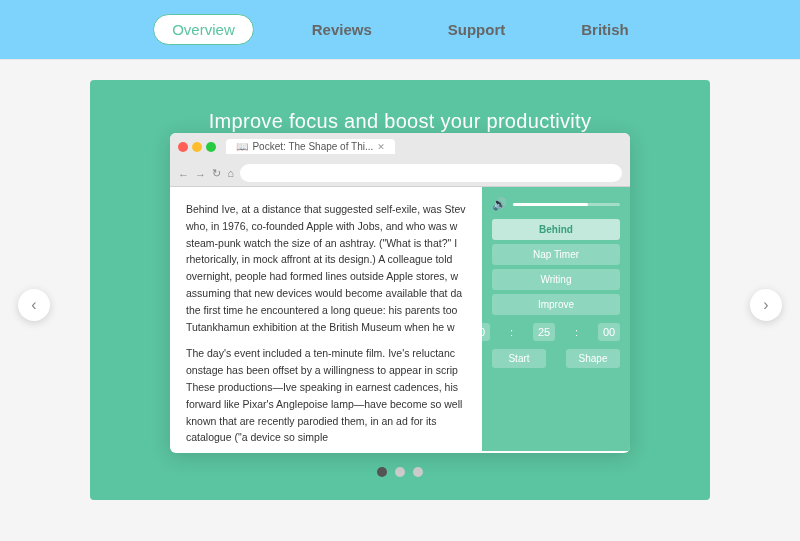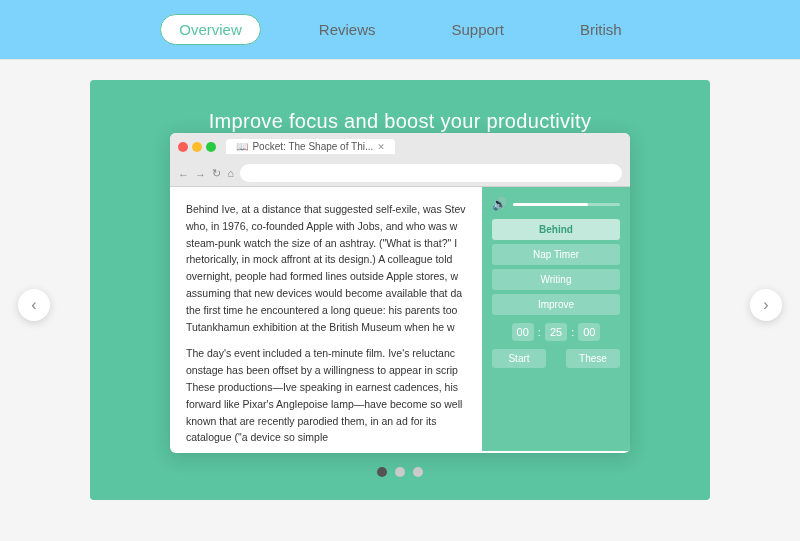--- a/index.html
+++ b/index.html
@@ -24,21 +24,21 @@
     }
 
     .nav-item {
       font-size: 15px;
       color: #666;
       cursor: pointer;
       padding: 6px 18px;
       border-radius: 20px;
       border: none;
       background: transparent;
-      font-weight: 400;
+      font-weight: 700;
     }
 
     .nav-item.active {
       border: 1.5px solid #5bc4a0;
       color: #5bc4a0;
       font-weight: 500;
       background: #fff;
     }
 
     
@@ -213,22 +213,22 @@
 
     .panel-btn.active {
       background: rgba(255,255,255,0.6);
       color: #3a9e7e;
       font-weight: 600;
     }
 
     .timer-row {
       display: flex;
       align-items: center;
-      justify-content: center;
-      gap: 4px;
+      justify-content: flex-end;
+      gap: 20px;
       margin-top: 4px;
     }
 
     .timer-num {
       background: rgba(255,255,255,0.25);
       color: #fff;
       font-size: 11px;
       padding: 3px 5px;
       border-radius: 3px;
       min-width: 22px;
@@ -380,21 +380,21 @@
             <div class="timer-row">
               <span class="timer-num">00</span>
               <span class="timer-sep">:</span>
               <span class="timer-num">25</span>
               <span class="timer-sep">:</span>
               <span class="timer-num">00</span>
             </div>
 
             <div class="timer-actions">
               <button class="timer-btn">Start</button>
-              <button class="timer-btn">These</button>
+              <button class="timer-btn">Shape</button>
             </div>
 
           </div>
         </div>
       </div>
 
       <div class="dots-indicator">
         <div class="ind-dot active"></div>
         <div class="ind-dot"></div>
         <div class="ind-dot"></div>

